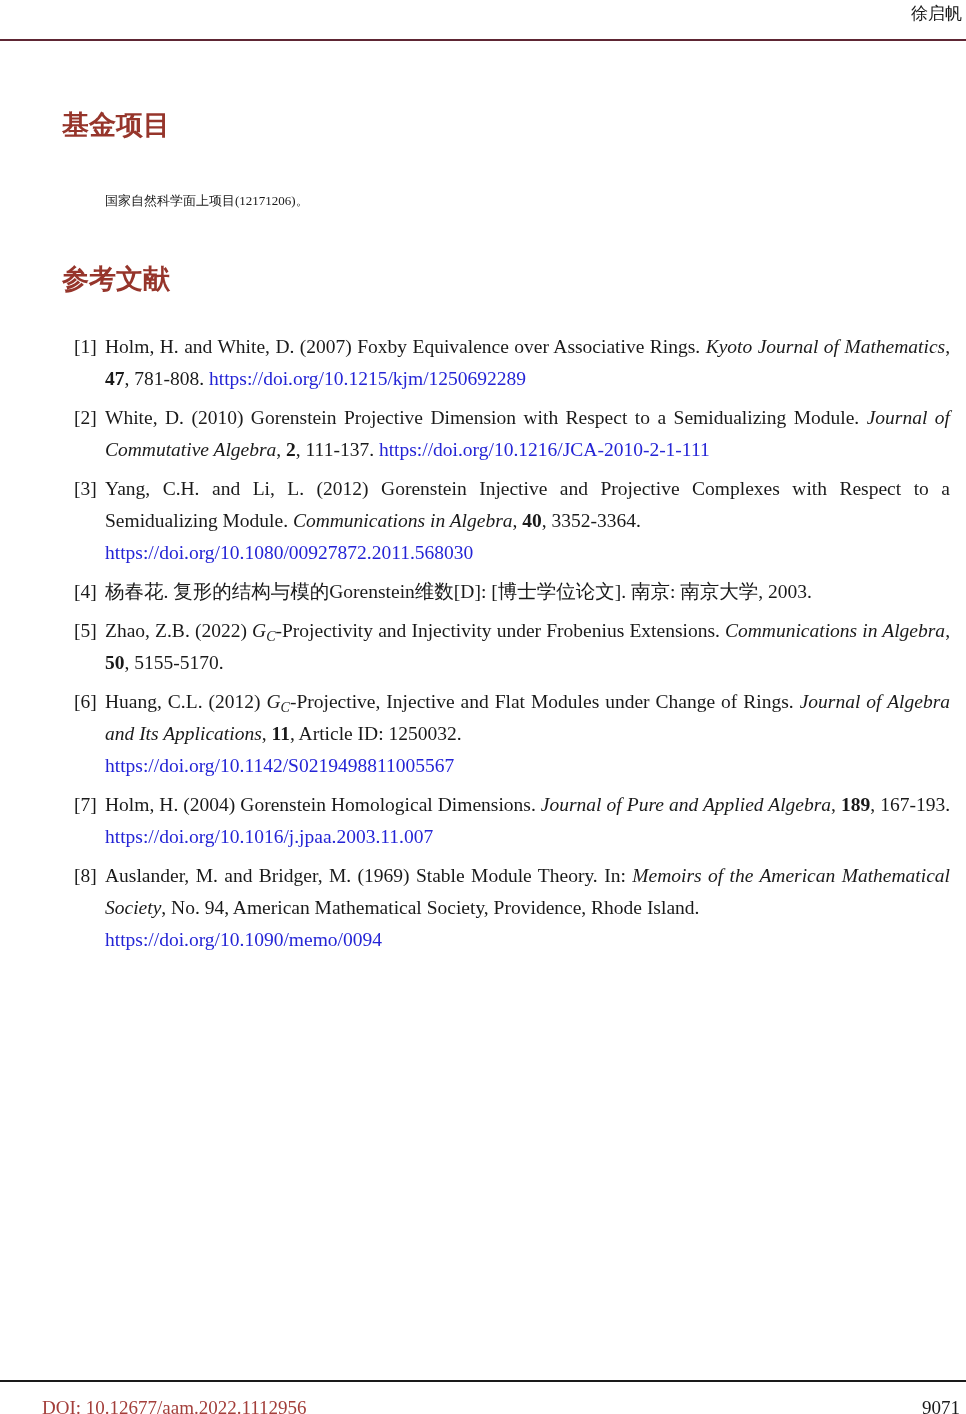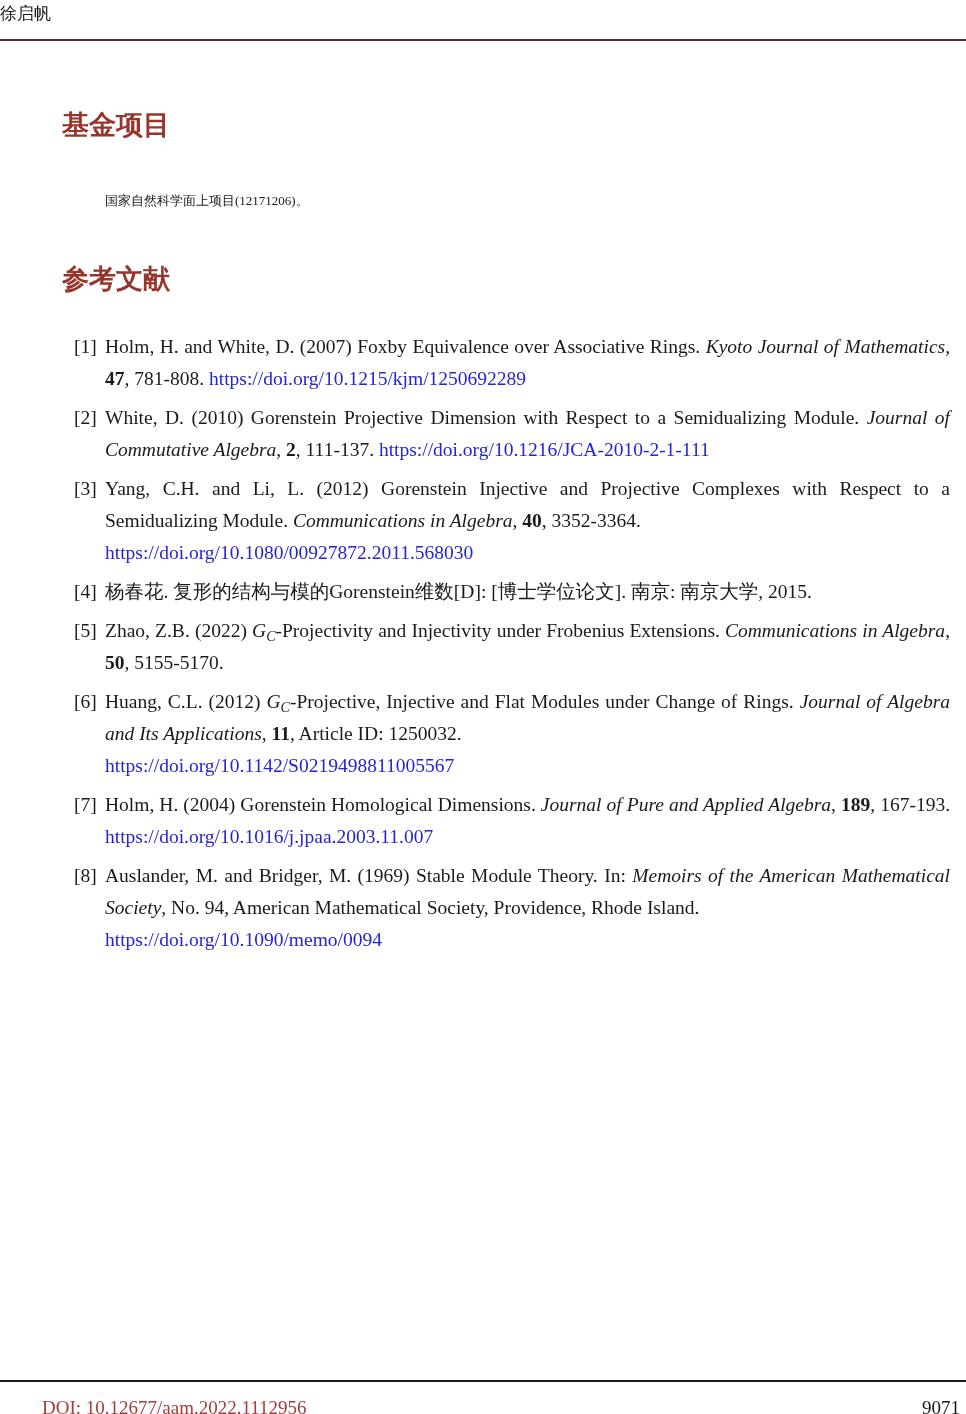--- a/index.html
+++ b/index.html
@@ -4,21 +4,21 @@
 <style>
   html,body{margin:0;padding:0;}
   body{
     width:966px;height:1414px;
     background:#ffffff;
     position:relative;
     font-family:"Liberation Serif","DejaVu Serif",serif;
     color:#1a1a1a;
     overflow:hidden;
   }
-  .page-header{position:absolute;top:2px;left:0;right:12px;}
+  .page-header{position:absolute;top:2px;left:0;right:4px;text-align:right;}
   .author-name{font-size:17px;color:#1a1a1a;}
   .header-rule{position:absolute;top:39px;left:0;width:966px;height:2px;background:var(--header_rule,#5e2634);}
   .content{position:absolute;top:74px;left:62px;width:888px;}
   .intro{
     font-size:20.5px;line-height:36px;text-align:justify;margin:0;
   }
   .intro i, .ref-text i{font-style:italic;}
   sub{font-size:0.72em;vertical-align:-0.25em;line-height:0;}
   h2.section-heading{
     font-size:27px;line-height:33px;font-weight:bold;
@@ -74,21 +74,21 @@
       <div class="ref">
         <span class="ref-label">[2]</span>
         <div class="ref-text">White, D. (2010) Gorenstein Projective Dimension with Respect to a Semidualizing Module. <i>Journal of Commutative Algebra</i>, <b>2</b>, 111-137. <span class="doi">https://doi.org/10.1216/JCA-2010-2-1-111</span></div>
       </div>
       <div class="ref">
         <span class="ref-label">[3]</span>
         <div class="ref-text">Yang, C.H. and Li, L. (2012) Gorenstein Injective and Projective Complexes with Respect to a Semidualizing Module. <i>Communications in Algebra</i>, <b>40</b>, 3352-3364.<br><span class="doi">https://doi.org/10.1080/00927872.2011.568030</span></div>
       </div>
       <div class="ref">
         <span class="ref-label">[4]</span>
-        <div class="ref-text">杨春花. 复形的结构与模的Gorenstein维数[D]: [博士学位论文]. 南京: 南京大学, 2015.</div>
+        <div class="ref-text">杨春花. 复形的结构与模的Gorenstein维数[D]: [博士学位论文]. 南京: 南京大学, 2003.</div>
       </div>
       <div class="ref">
         <span class="ref-label">[5]</span>
         <div class="ref-text">Zhao, Z.B. (2022) <i>G<sub>C</sub></i>-Projectivity and Injectivity under Frobenius Extensions. <i>Communica­tions in Algebra</i>, <b>50</b>, 5155-5170.</div>
       </div>
       <div class="ref">
         <span class="ref-label">[6]</span>
         <div class="ref-text">Huang, C.L. (2012) <i>G<sub>C</sub></i>-Projective, Injective and Flat Modules under Change of Rings. <i>Journal of Algebra and Its Applications</i>, <b>11</b>, Article ID: 1250032.<br><span class="doi">https://doi.org/10.1142/S0219498811005567</span></div>
       </div>
       <div class="ref">

